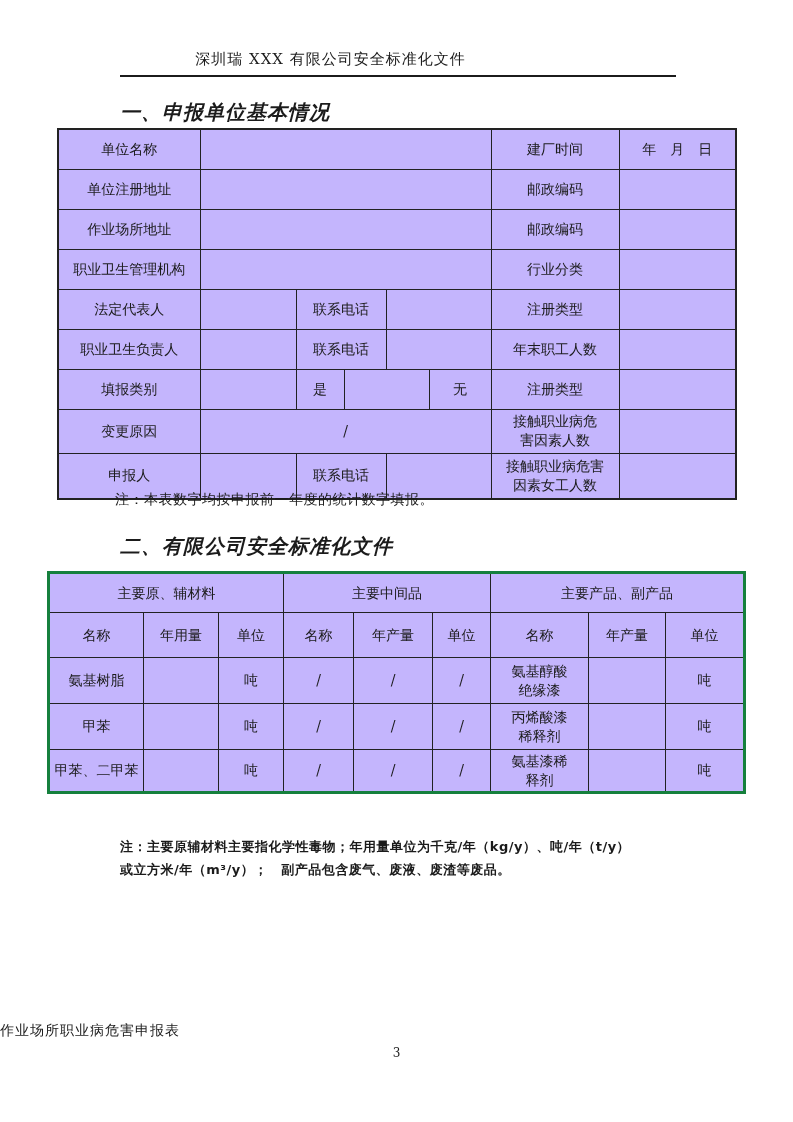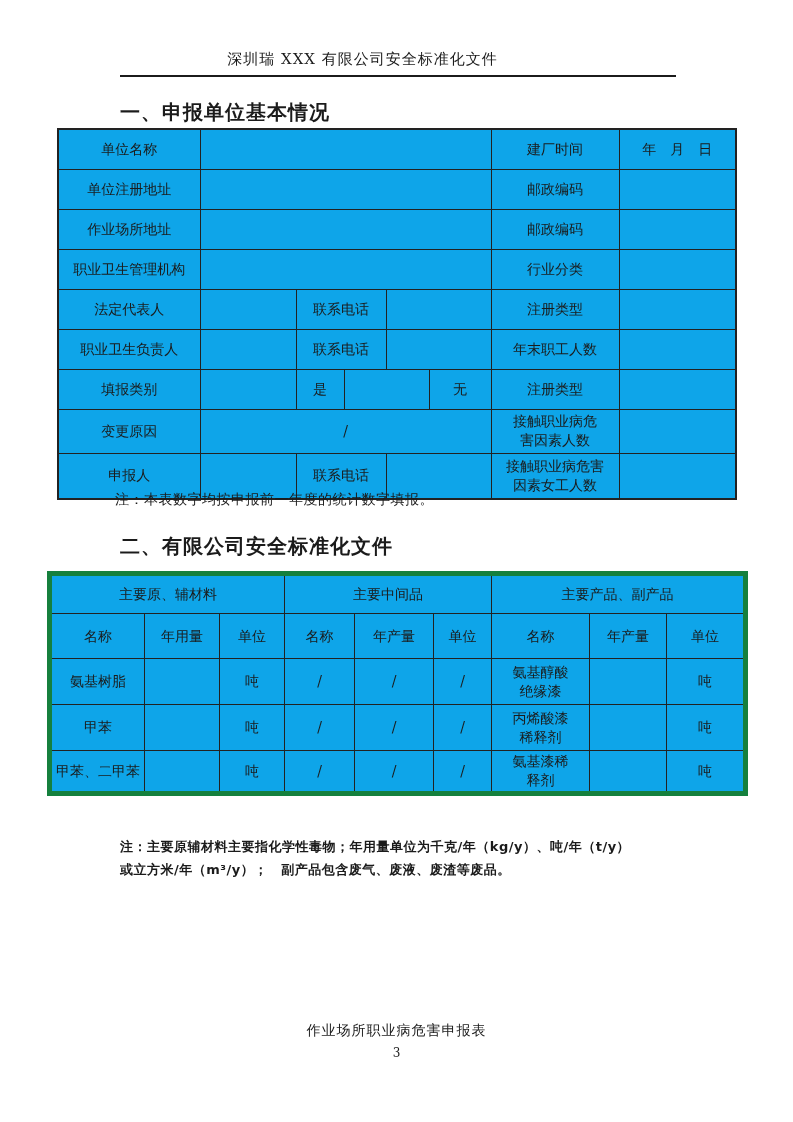--- a/index.html
+++ b/index.html
@@ -4,55 +4,56 @@
 <style>
   html,body { margin:0; padding:0; background:#e8e8e8; }
   .page {
     position:relative; width:793px; height:1122px; margin:0 auto;
     background:#ffffff; color:#1b1b1b;
     font-family:"DejaVu Serif","Liberation Serif",serif;
     overflow:hidden;
   }
   .doc-header {
     position:absolute; top:50px; left:0; width:661px;
-    text-align:center; font-size:15px; letter-spacing:1px;padding-left:32px;
+    text-align:center; font-size:15px; letter-spacing:1px;
   }
   .header-rule {
     position:absolute; top:75px; left:120px; width:556px;
     border-top:2px solid #1b1b1b; height:0;
   }
   .section-heading {
     position:absolute; left:120px; font-size:20px; font-weight:bold;
     font-family:"DejaVu Sans","Liberation Sans",sans-serif;
     letter-spacing:1px;
+    font-style:italic;
   }
   .heading-1 { top:99px; }
   .heading-2 { top:533px; }
-  table { border-collapse:collapse; table-layout:fixed; position:absolute; background:#0ea5e9; }
+  table { border-collapse:collapse; table-layout:fixed; position:absolute; background:#c4b5fd; }
   td, th {
     border:1px solid #222; text-align:center; vertical-align:middle;
     font-size:14px; font-weight:normal; padding:1px 2px;
     white-space:pre-line; overflow:hidden; line-height:19px;
   }
   .t1 { left:57px; top:128px; width:678px; border:2px solid #222; }
-  .t2 { left:47px; top:571px; width:696px; border:5px solid #15803d; }
+  .t2 { left:47px; top:571px; width:696px; border:3px solid #15803d; }
   tr.h40 { height:40px; } tr.h44 { height:44px; } tr.h46 { height:46px;margin-left:10px; }
   tr.h45 { height:45px; } tr.h43 { height:43px; }
   .note-1 {
     position:absolute; top:491px; left:115px; font-size:14px; letter-spacing:0.5px;
   }
   .note-2 {
     position:absolute; top:835px; left:120px; width:570px;
     font-size:13px; font-weight:bold; line-height:23px;
     font-family:"DejaVu Sans","Liberation Sans",sans-serif;
     white-space:pre-line; letter-spacing:0.5px;
   }
   .doc-footer {
     position:absolute; top:1022px; left:0; width:793px;
-    text-align:center; font-size:14px; letter-spacing:1px;
+    text-align:left; font-size:14px; letter-spacing:1px;
   }
   .page-number {
     position:absolute; top:1046px; left:0; width:793px;
     text-align:center; font-size:12px;
   }
 </style>
 </head>
 <body>
 
 <div class="page">

